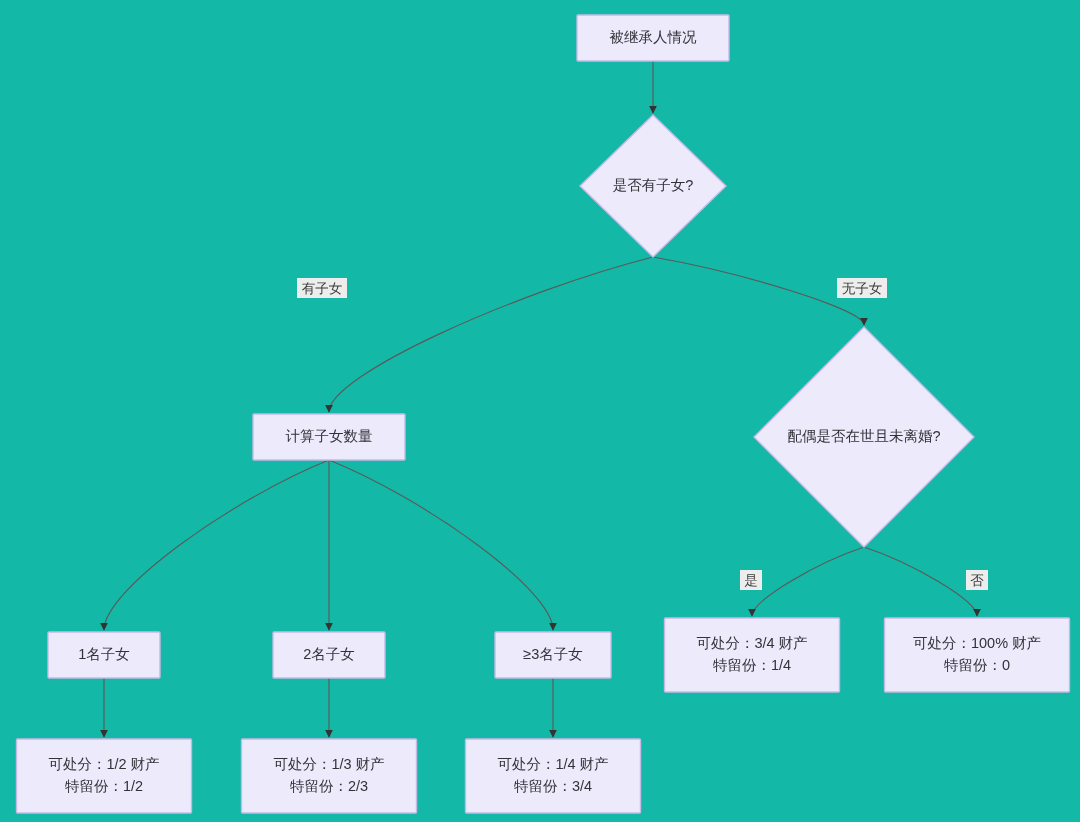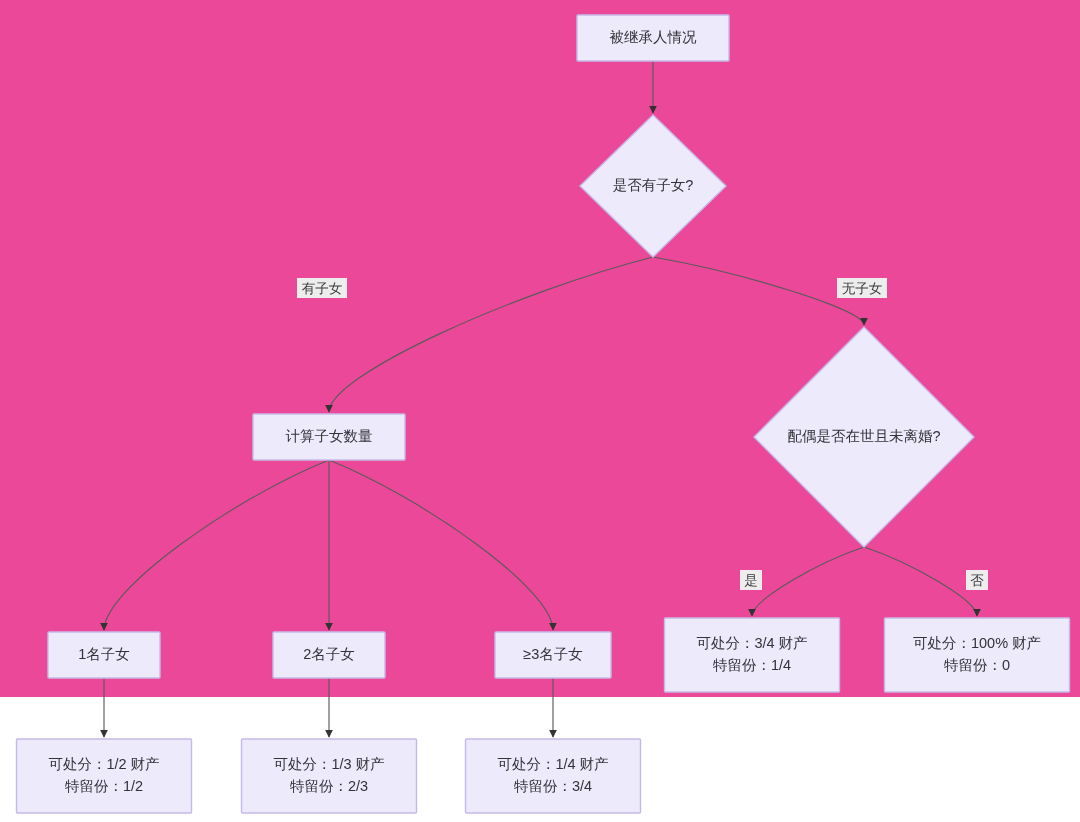--- a/index.html
+++ b/index.html
@@ -9,22 +9,22 @@
   }
   body {
     width: 1080px;
     height: 822px;
     font-family: "Liberation Sans", "DejaVu Sans", sans-serif;
     overflow: hidden;
   }
   #flowchart-root {
     position: relative;
     width: 1080px;
-    height: 697px;
-    background: #ec4899;
+    height: 822px;
+    background: #14b8a6;
   }
   svg#flow-svg {
     position: absolute;
     top: 0;
     left: 0;
     width: 1080px;
     height: 822px;
     display: block;
   }
   .node-shape {

